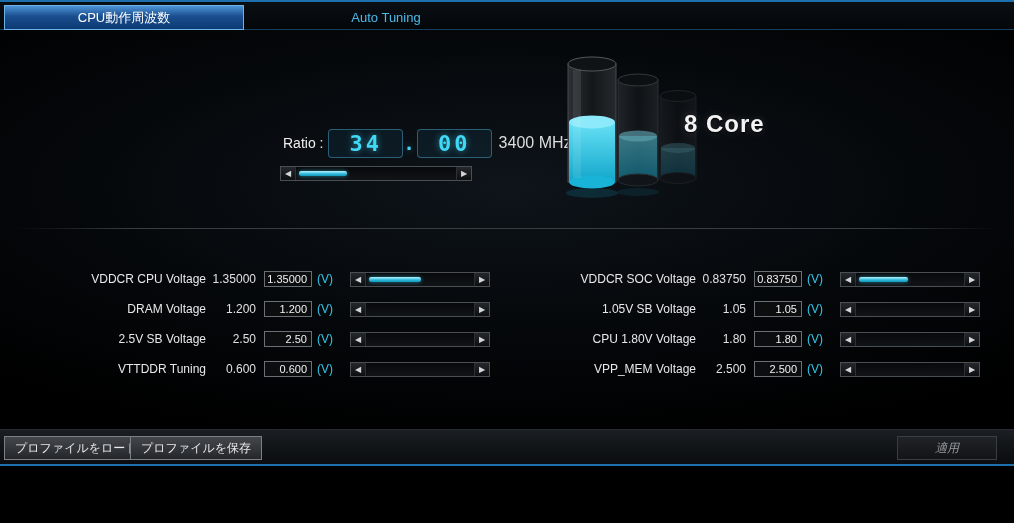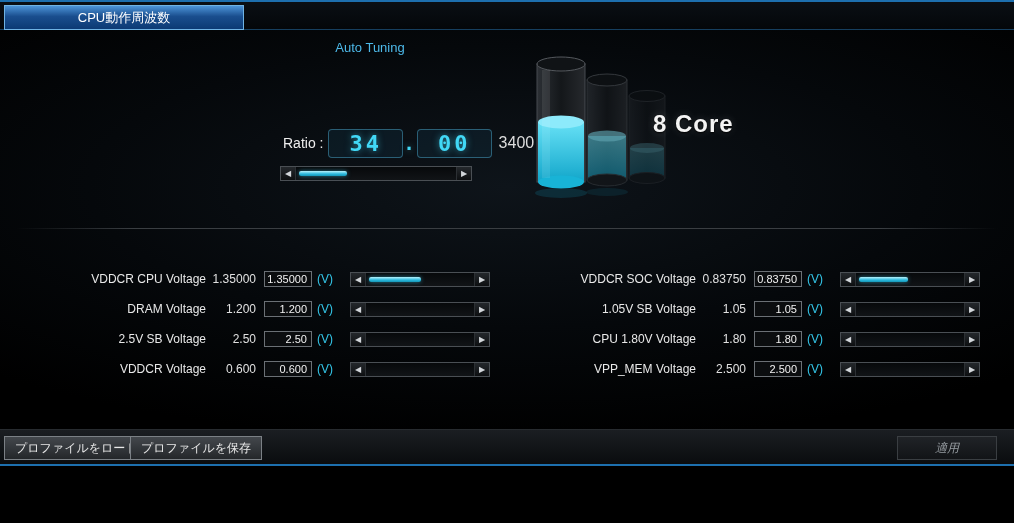--- a/index.html
+++ b/index.html
@@ -11,21 +11,21 @@
   
   .topbar { position:absolute; top:0; left:0; right:0; height:30px;
             background:linear-gradient(#0a0f14,#04070a);
             border-top:2px solid #1d6fae; border-bottom:1px solid #163f5f; }
   .tab { position:absolute; top:3px; height:25px; width:240px;
          display:flex; align-items:center; justify-content:center;
          font-size:13px; cursor:pointer; }
   .tab.active { left:4px; color:#fff;
          background:linear-gradient(#4c94d8 0%, #1a4e8e 45%, #0c3a74 100%);
          border:1px solid #6fb3e4; }
-  .tab.inactive { left:250px; color:#4db9e9; background:transparent;margin-top:30px; }
+  .tab.inactive { left:266px; color:#4db9e9; background:transparent; }
 
   
   .ratio-row { position:absolute; left:283px; top:126px; height:34px;
                display:flex; align-items:center; }
   .ratio-label { font-size:14px; color:#eeeeee;text-align:center; }
   .digit-box { margin-left:5px; padding:0 20px; border:1px solid rgba(80,180,220,.45);
                background:rgba(18,48,66,.35); border-radius:4px;
                color:#41d8f6; font-family:"DejaVu Sans Mono", monospace;
                font-size:22px; font-weight:bold; letter-spacing:3px; line-height:27px;
                text-shadow:0 0 7px rgba(65,216,246,.55); }
@@ -59,21 +59,21 @@
   .vlabel { width:150px; text-align:right; font-size:12px; color:#e8e8e8; }
   .vcur   { width:50px; text-align:right; font-size:12px; color:#e0e0e0; }
   .vinput { width:48px; height:16px; margin-left:8px; background:#0b0d0f;
             border:1px solid #6b7075; color:#f2f2f2; font-size:11px;
             text-align:right; padding-right:4px;
             font-family:"Liberation Sans", sans-serif; }
   .vunit  { width:24px; margin-left:5px; font-size:12px; color:#34c6e8; }
   .vrow .slider { width:140px; margin-left:9px; }
 
   
-  .core-wrap { position:absolute; left:529px; top:52px; width:330px; height:150px;text-decoration:underline; }
+  .core-wrap { position:absolute; left:560px; top:52px; width:330px; height:150px;text-decoration:underline; }
   .core-label { position:absolute; left:124px; top:58px; font-size:24px; font-weight:bold;
                 color:#f4f4f4; letter-spacing:1px;
                 text-shadow:0 1px 2px #000, 0 0 8px rgba(255,255,255,.18); }
 
   
   .footer { position:absolute; left:0; right:0; bottom:0; height:37px;
             background:linear-gradient(#1b1e22,#0a0c0e);
             border-top:1px solid #272b2f; border-bottom:2px solid #1d6fae; }
   .btn { position:absolute; top:6px; height:24px; font-size:12px; color:#e8e8e8;
          background:linear-gradient(#43474c,#24272a); border:1px solid #7b8085;
@@ -213,21 +213,21 @@
         <div class="track">
             <div class="fill" style="width: 0%;"></div>
           </div>
         <div class="arrow">
             <span>▶</span>
           </div>
       </div>
     </div>
 
     <div class="vrow">
-      <span class="vlabel">VDDCR Voltage</span>
+      <span class="vlabel">VTTDDR Tuning</span>
       <span class="vcur">0.600</span>
       <input class="vinput" value="0.600" style="">
       <span class="vunit">(V)</span>
       <div class="slider">
         <div class="arrow">
             <span>◀</span>
           </div>
         <div class="track">
             <div class="fill" style="width: 0%;"></div>
           </div>

